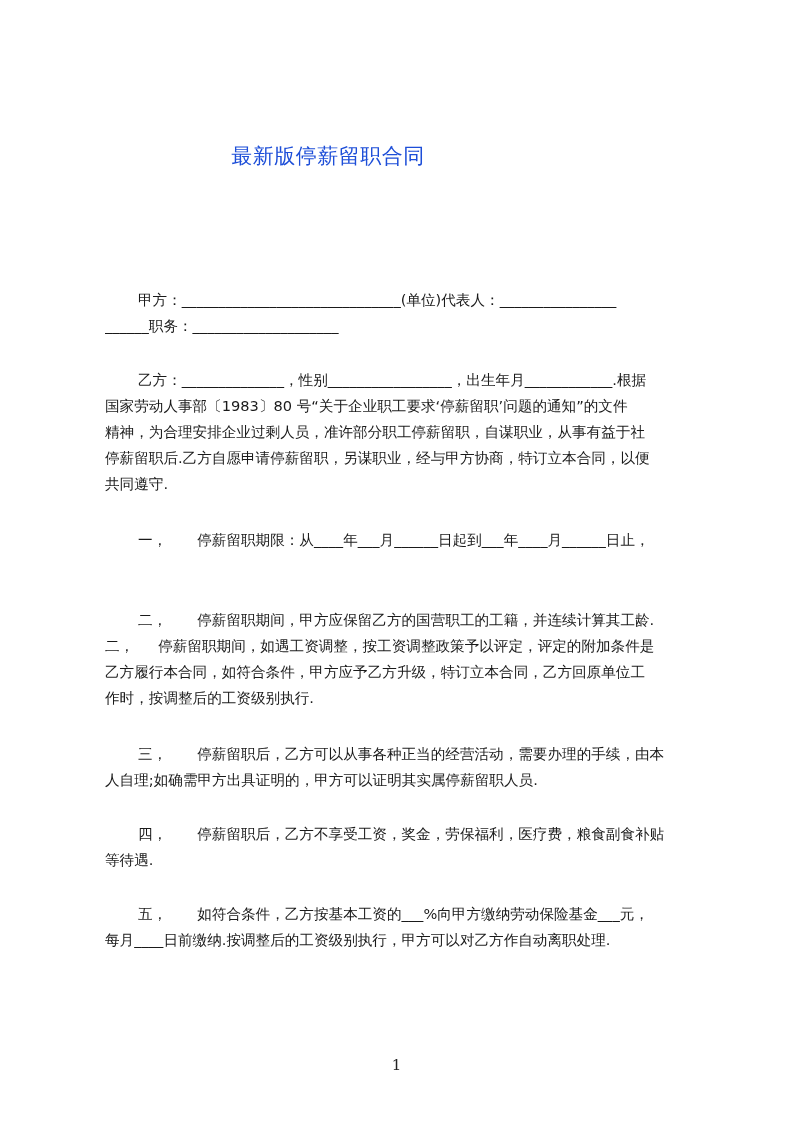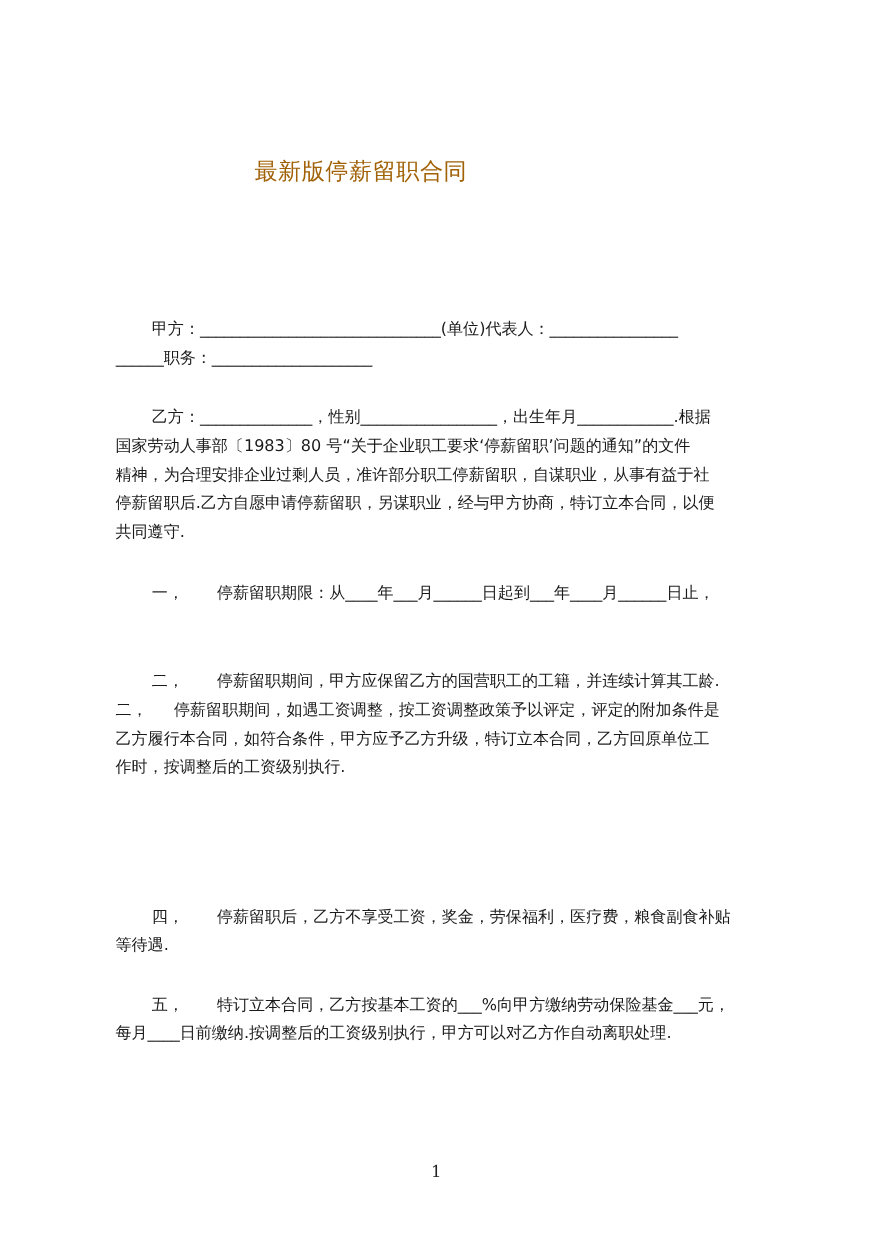--- a/index.html
+++ b/index.html
@@ -23,21 +23,21 @@
       background: #ffffff;
     }
     .title {
       position: absolute;
       left: 0;
       width: 656px;
       top: 142px;
       text-align: center;
       font-size: 21px;
       letter-spacing: 0.5px;
-      color: #a16207;
+      color: #1d4ed8;
     }
     .para {
       position: absolute;
       left: 105px;
       width: 597px;
       font-size: 14.6px;
       line-height: 26px;
       text-align: justify;
       text-align-last: left;
       white-space: normal;
@@ -96,29 +96,35 @@
   </div>
 
   <div class="para" style="top:633px;">
     <span class="line" style="font-size: 14.6px;">
       <span>二，</span><span class="gap-sm"></span><span>停薪留职期间，如遇工资调整，按工资调整政策予以评定，评定的附加条件是</span>
     </span>
     <span class="line" style="font-size: 14.6px;">乙方履行本合同，如符合条件，甲方应予乙方升级，特订立本合同，乙方回原单位工</span>
     <span class="line" style="font-size: 14.6px;">作时，按调整后的工资级别执行.</span>
   </div>
 
+  <div class="para" style="top:741px;">
+    <span class="line indent" style="font-size: 14.6px;">
+      <span>三，</span><span class="gap"></span><span>停薪留职后，乙方可以从事各种正当的经营活动，需要办理的手续，由本</span>
+    </span>
+    <span class="line" style="font-size: 14.6px;">人自理;如确需甲方出具证明的，甲方可以证明其实属停薪留职人员.</span>
+  </div>
 
   <div class="para" style="top:821px;">
     <span class="line indent" style="font-size: 14.6px;">
       <span>四，</span><span class="gap"></span><span>停薪留职后，乙方不享受工资，奖金，劳保福利，医疗费，粮食副食补贴</span>
     </span>
     <span class="line" style="font-size: 14.6px;">等待遇.</span>
   </div>
 
   <div class="para" style="top:901px;">
     <span class="line indent" style="font-size: 14.6px;">
-      <span>五，</span><span class="gap"></span><span>特订立本合同，乙方按基本工资的___%向甲方缴纳劳动保险基金___元，</span>
+      <span>五，</span><span class="gap"></span><span>如符合条件，乙方按基本工资的___%向甲方缴纳劳动保险基金___元，</span>
     </span>
     <span class="line" style="font-size: 14.6px;">每月____日前缴纳.按调整后的工资级别执行，甲方可以对乙方作自动离职处理.</span>
   </div>
 
   <div class="page-number">1</div>
 </div>
 
 </body></html>

